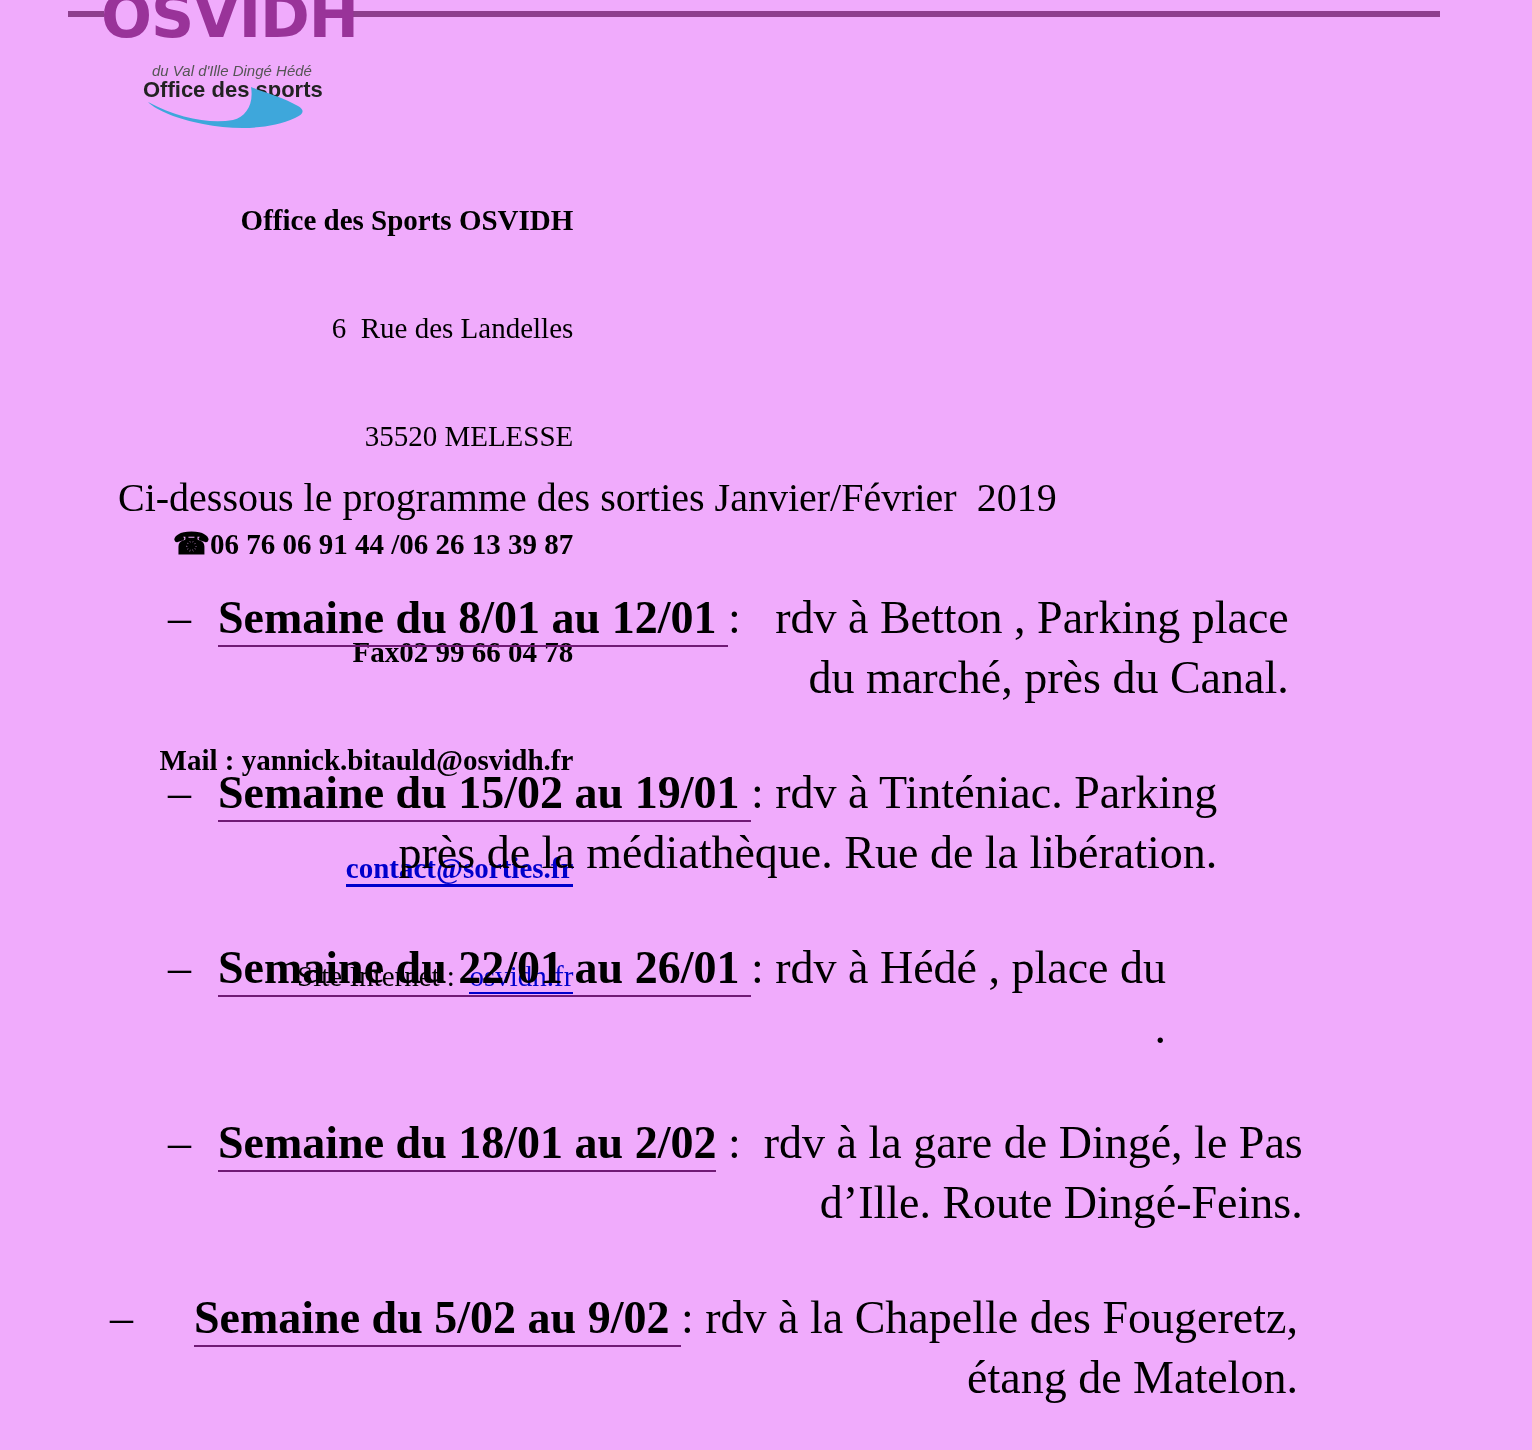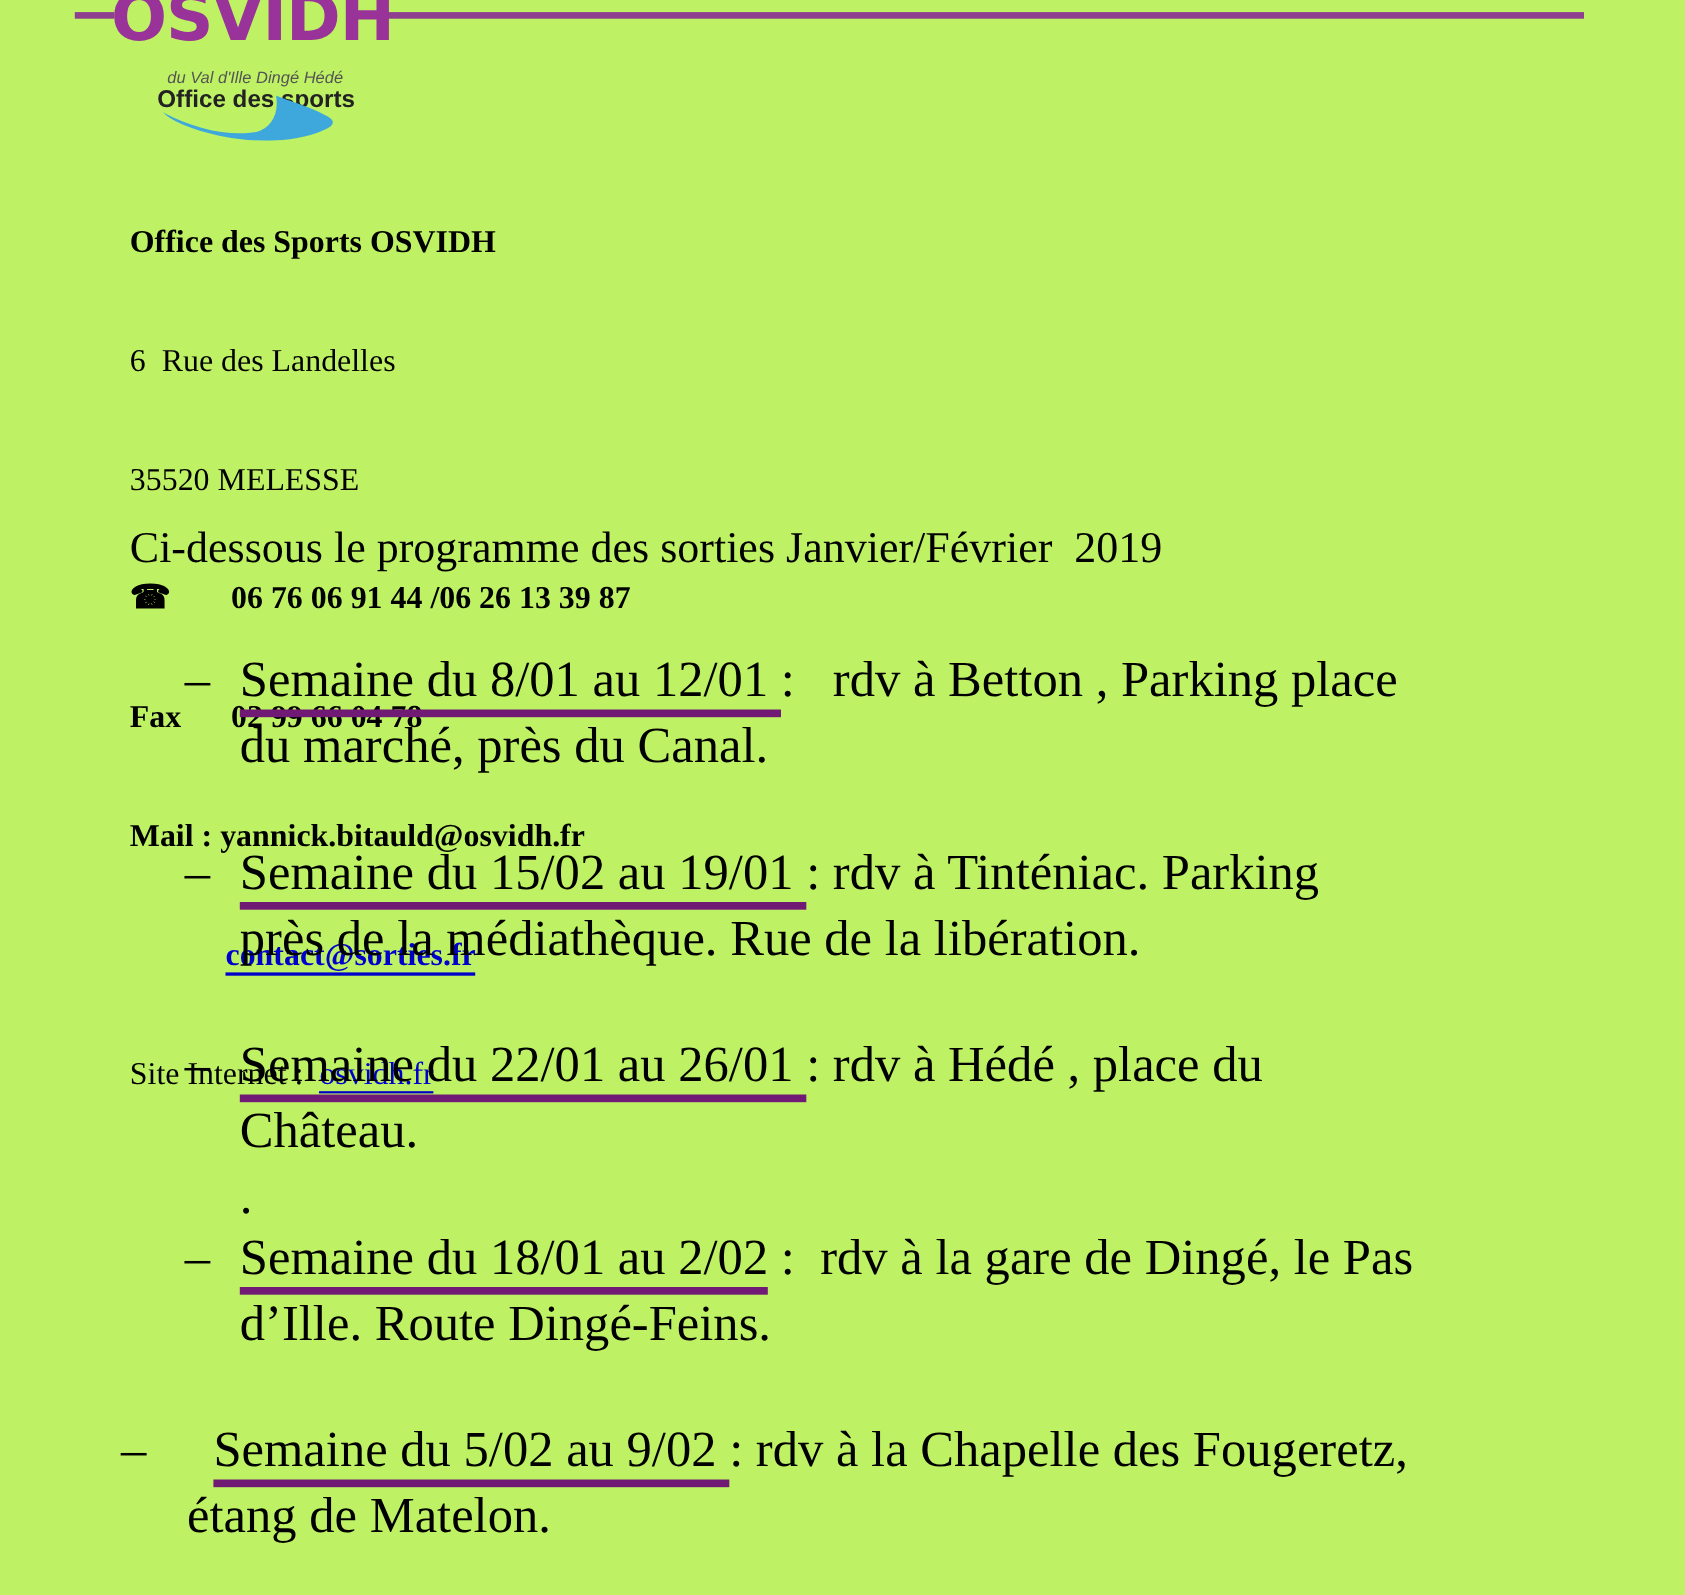--- a/index.html
+++ b/index.html
@@ -1,23 +1,24 @@
 <!DOCTYPE html>
 <html><head>
 <meta charset="utf-8">
 <style>
   html,body{margin:0;padding:0;background:#fff;}
   .page{
     position:relative;
     width:1532px;
     height:1450px;
-    background:#bef264;
+    background:#f0abfc;
     overflow:hidden;
     font-family:"Liberation Serif", serif;
     color:#000;
+    text-align:right;
   }
   
   .rule{position:absolute;background:#8e3f8e;height:6px;top:11px;}
   .rule.left{left:68px;width:36px;}
   .rule.right{left:336px;width:1104px;}
   .brand{
     position:absolute;left:101px;top:-12px;
     font-family:"DejaVu Sans", sans-serif;
     font-weight:bold;font-size:60px;line-height:56px;
     letter-spacing:-1px;color:#993399;white-space:pre;
@@ -51,21 +52,21 @@
     font-size:40px;line-height:56px;white-space:pre-wrap;
   }
   .item{position:absolute;font-size:46px;}
   .item .line{line-height:60px;white-space:pre-wrap;}
   .item .dash{position:absolute;left:0;top:0;line-height:60px;}
   .item.std{left:168px;}
   .item.std .text{margin-left:50px;}
   .item.wide{left:110px;}
   .item.wide .text{margin-left:60px;}
   .item.wide .line.first{text-indent:24px;}
-  .u{border-bottom:7px solid #701a75;padding-bottom:2px;}
+  .u{border-bottom:2px solid #701a75;padding-bottom:2px;font-weight:bold;}
   #item1{top:588px;}
   #item2{top:763px;}
   #item3{top:938px;}
   #item4{top:1113px;}
   #item5{top:1288px;}
 </style>
 </head>
 <body>
 
 <div class="page">
@@ -107,21 +108,20 @@
     <div class="text">
       <div class="line"><span class="u">Semaine du 15/02 au 19/01 </span><span>: rdv à Tinténiac. Parking</span></div>
       <div class="line">près de la médiathèque. Rue de la libération.</div>
     </div>
   </div>
 
   <div class="item std" id="item3">
     <span class="dash">–</span>
     <div class="text">
       <div class="line"><span class="u">Semaine du 22/01 au 26/01 </span><span>: rdv à Hédé , place du</span></div>
-      <div class="line">Château.</div>
       <div class="line">.</div>
     </div>
   </div>
 
   <div class="item std" id="item4">
     <span class="dash">–</span>
     <div class="text">
       <div class="line"><span class="u">Semaine du 18/01 au 2/02</span><span> :  rdv à la gare de Dingé, le Pas</span></div>
       <div class="line">d’Ille. Route Dingé-Feins.</div>
     </div>

